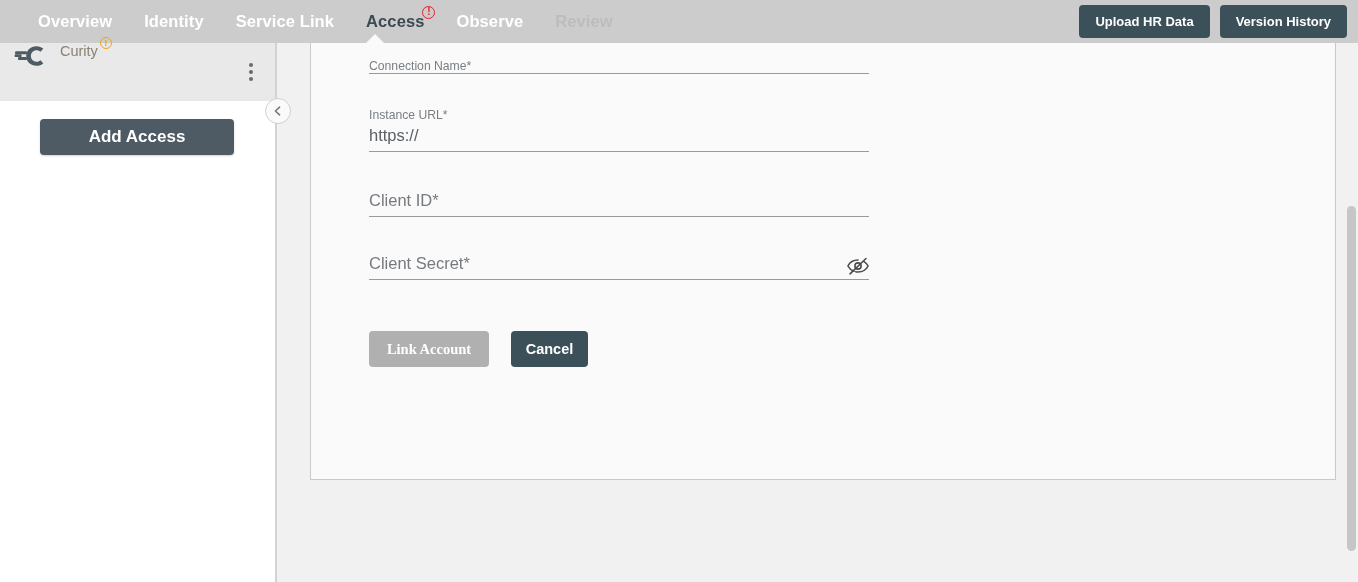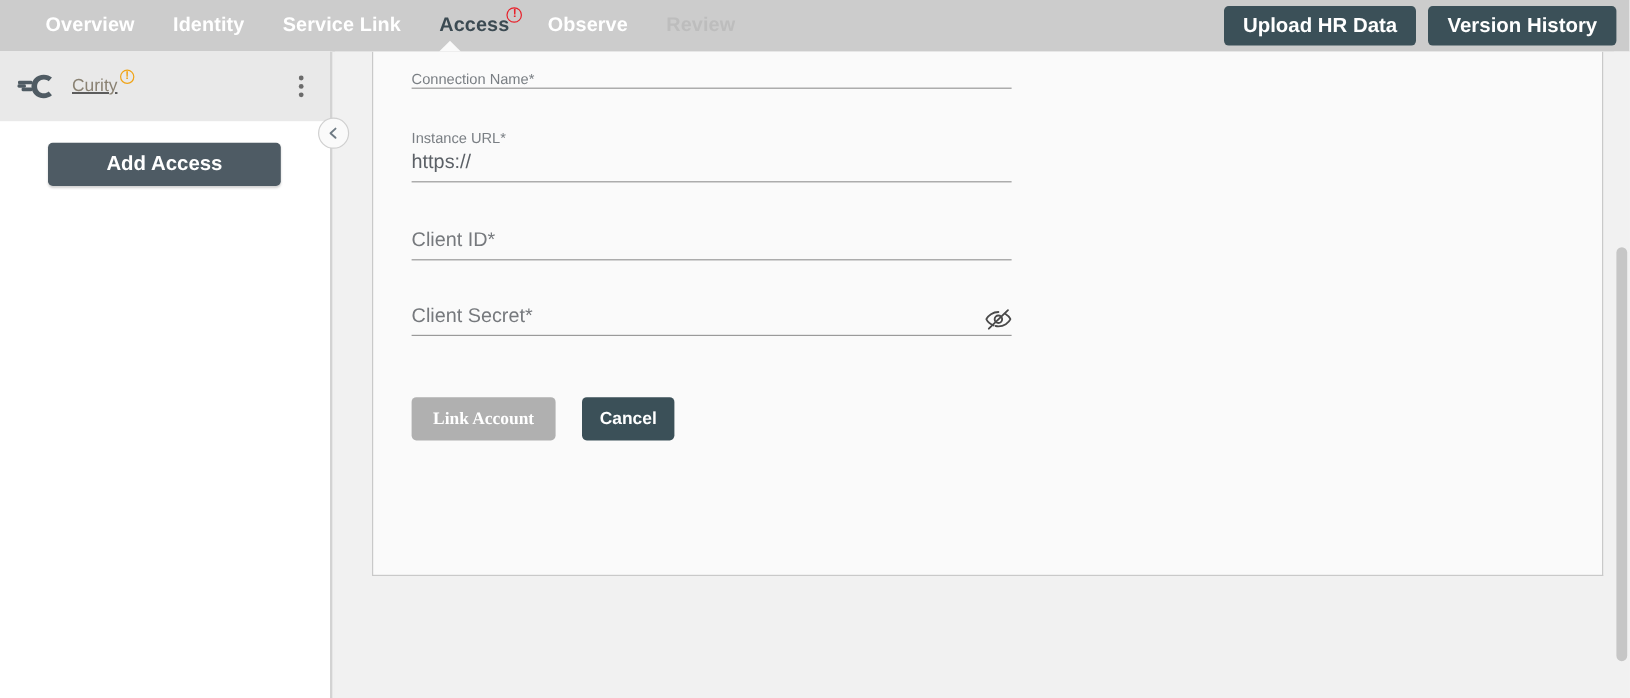--- a/index.html
+++ b/index.html
@@ -72,21 +72,21 @@
   .topnav-actions {
     position: absolute;
     right: 11px; top: 0;
     height: 43px;
     display: flex; align-items: center;
     gap: 10px;
   }
   .btn-dark {
     background: #3b5058;
     color: #ffffff;
-    font-size: 17px;
+    font-size: 13px;
     font-weight: bold;
     border: none;
     border-radius: 4px;
     padding: 0 16px;
     height: 33px;
     cursor: pointer;
     font-family: "Liberation Sans", sans-serif;
     white-space: nowrap;
   }
 
@@ -96,24 +96,22 @@
     left: 0; top: 43px;
     width: 277px; height: 539px;
     background: #ffffff;
     border-right: 2px solid #d3d3d3;
   }
   .side-row {
     position: relative;
     height: 58px;
     background: #e9e9e9;
     display: flex;
-    align-items: center;
     padding-left: 14px;
     cursor: pointer;
-    text-decoration: underline;
   }
   .curity-logo {
     width: 34px; height: 26px;
     flex: 0 0 34px;
     margin-right: 12px;
     display: block;
   }
   .side-label {
     font-size: 14.5px;
     color: #8a8273;
@@ -185,21 +183,21 @@
   .card {
     position: absolute;
     left: 31px; top: 0px;
     width: 1026px; height: 437px;
     background: #fafafa;
     border: 1px solid #c9c9c9;
     border-top: none;
   }
   .form {
     position: absolute;
-    left: 32px; top: 16px;
+    left: 58px; top: 16px;
     width: 500px;
   }
 
   .field { position: relative; margin-bottom: 0; }
   .field-label {
     font-size: 12.2px;
     color: #7a7f84;
     line-height: 14px;
     display: block;
   }

